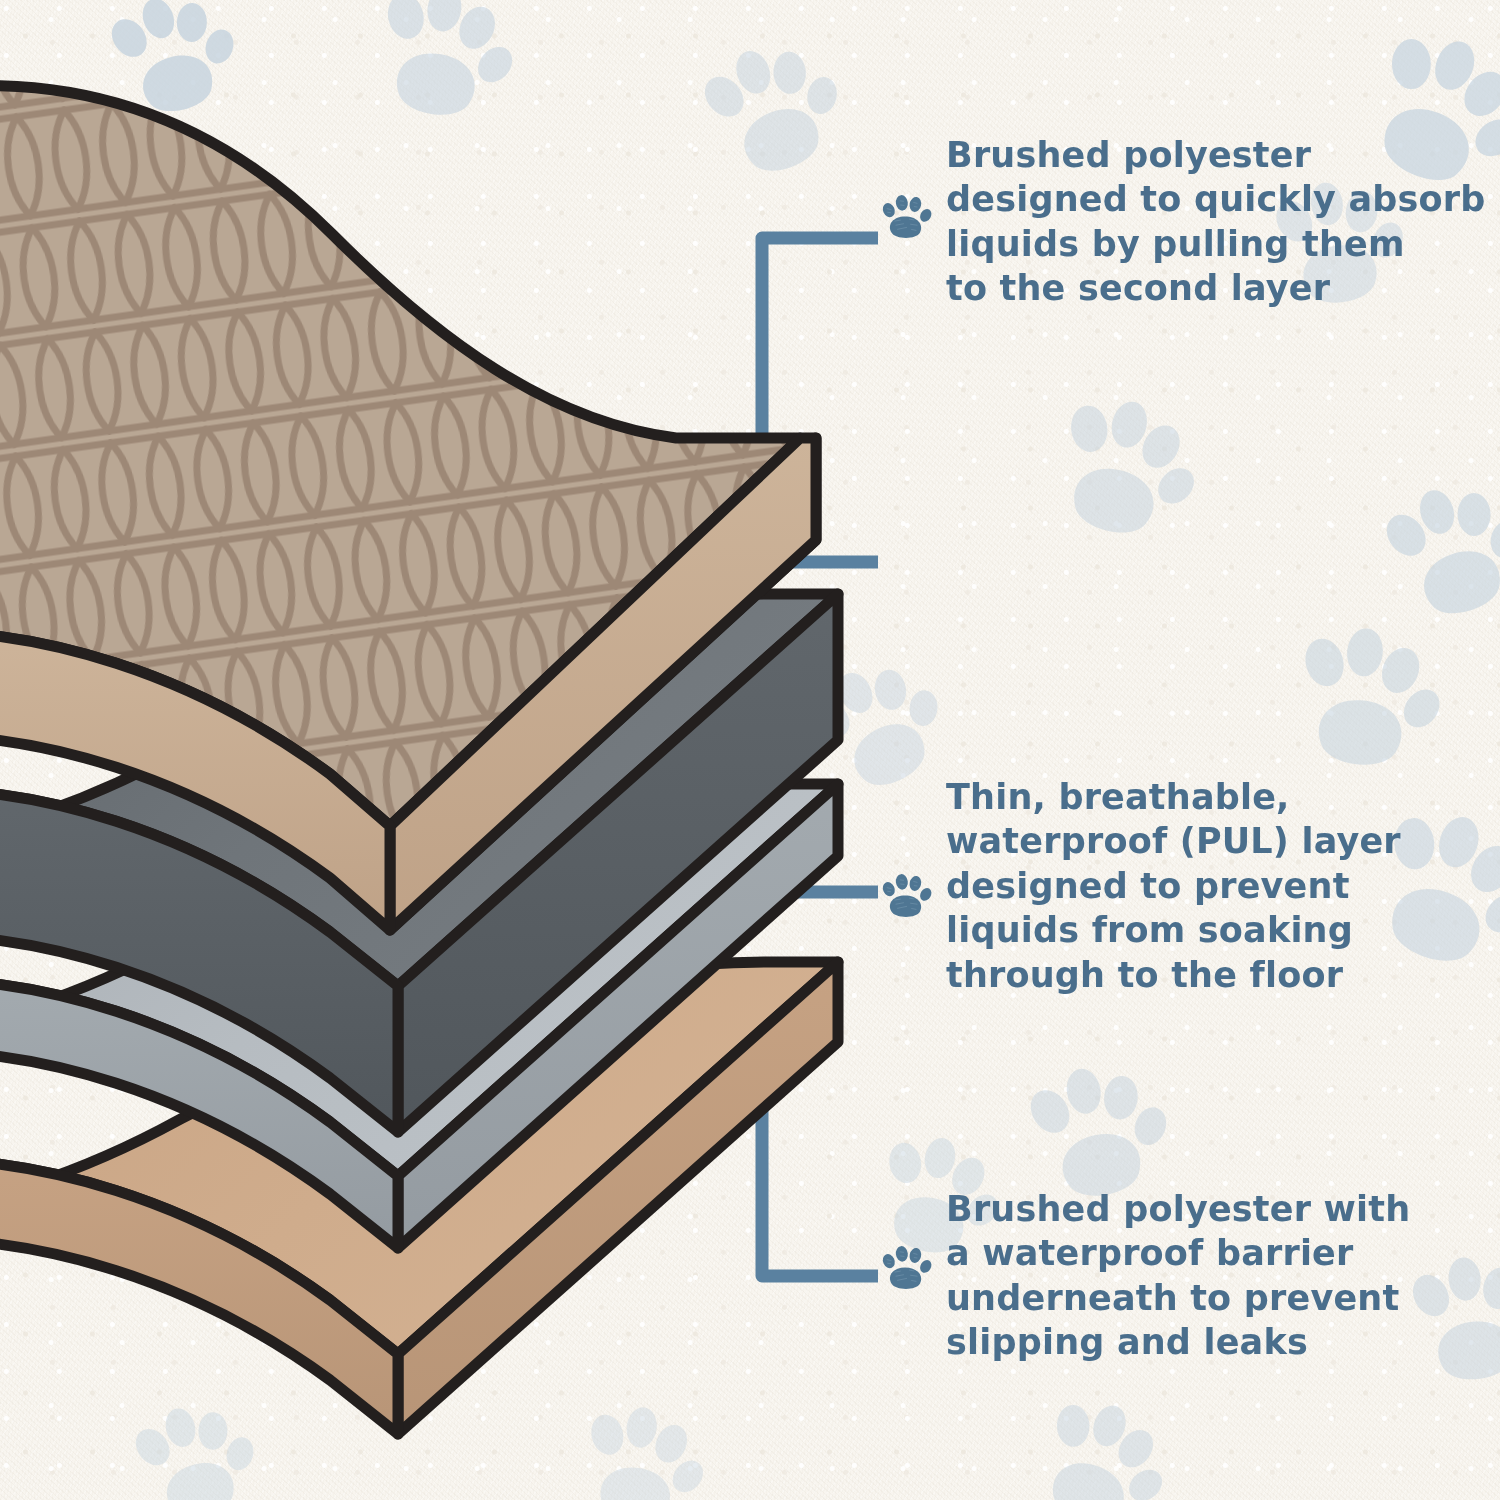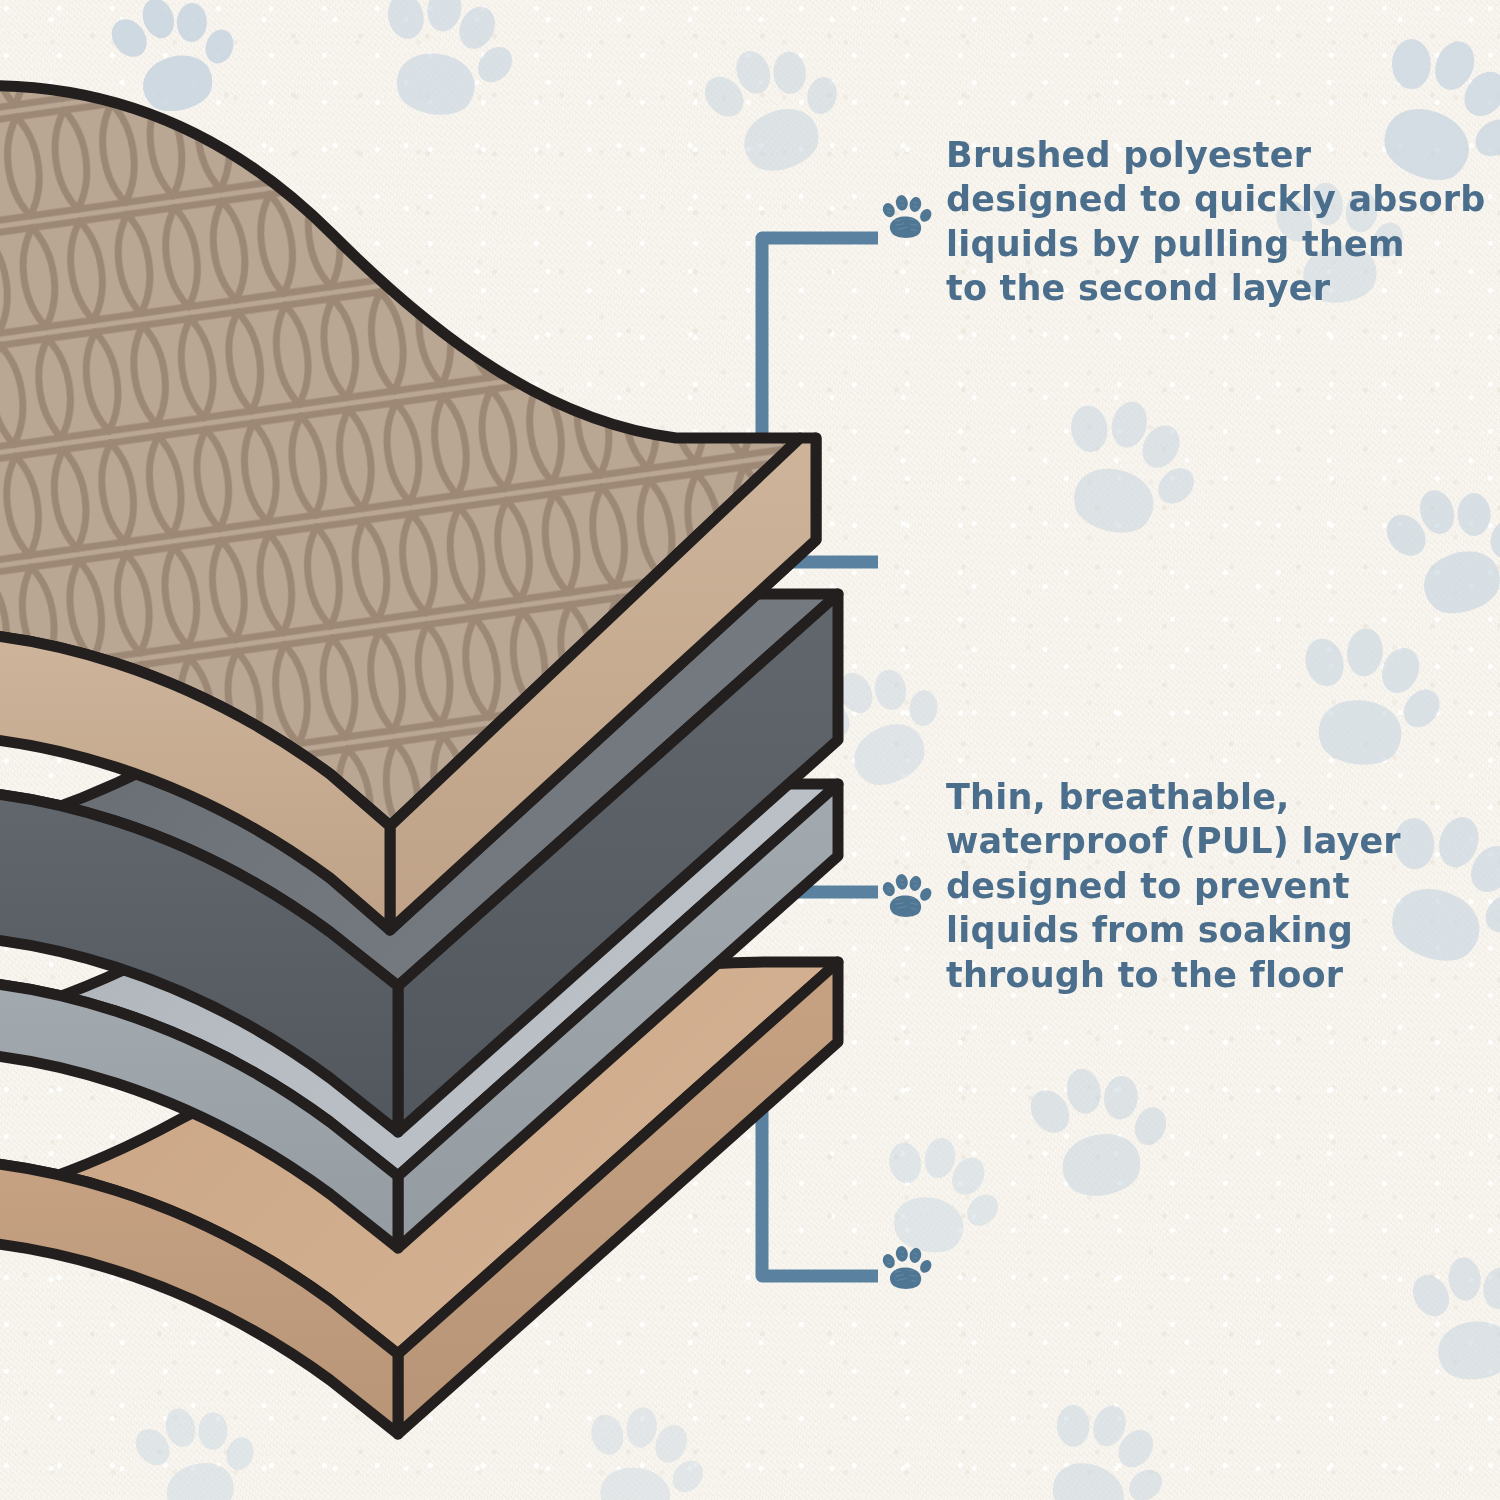--- a/index.html
+++ b/index.html
@@ -442,15 +442,19 @@
         <ellipse cx="42" cy="19" rx="11.5" ry="15" transform="rotate(-7 42 19)"></ellipse>
         <ellipse cx="68" cy="22" rx="11" ry="14.5" transform="rotate(12 68 22)"></ellipse>
         <ellipse cx="88" cy="43" rx="10" ry="13" transform="rotate(30 88 43)"></ellipse>
         <path d="M22 76 C13 60 26 45 48 45 C71 45 85 60 77 76 C70 90 30 90 22 76 Z"></path>
       </g>
       <g fill="none" stroke="#7f9fb5" stroke-width="1.6" opacity=".55">
         <path d="M28 54 L40 52 M30 62 L46 59 M33 70 L52 66 M56 50 L66 52 M58 60 L72 62 M60 70 L70 72"></path>
         <path d="M13 30 L22 32 M14 37 L21 38 M38 15 L46 16 M39 23 L47 24 M64 18 L72 20 M65 26 L72 27"></path>
       </g>
     </svg>
+    <div class="callout-text">Brushed polyester with
+a waterproof barrier
+underneath to prevent
+slipping and leaks</div>
   </div>
 
 </div>
 
 </body></html>

